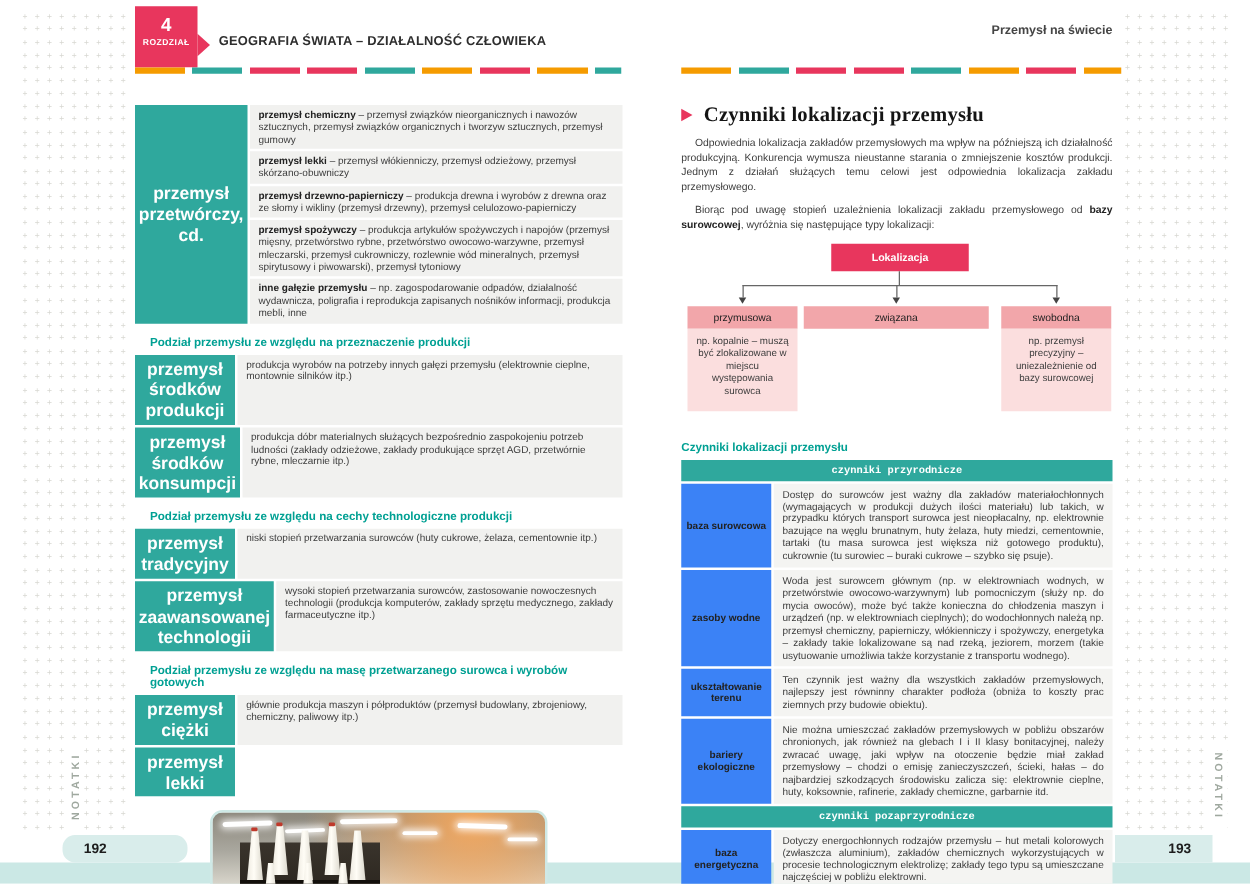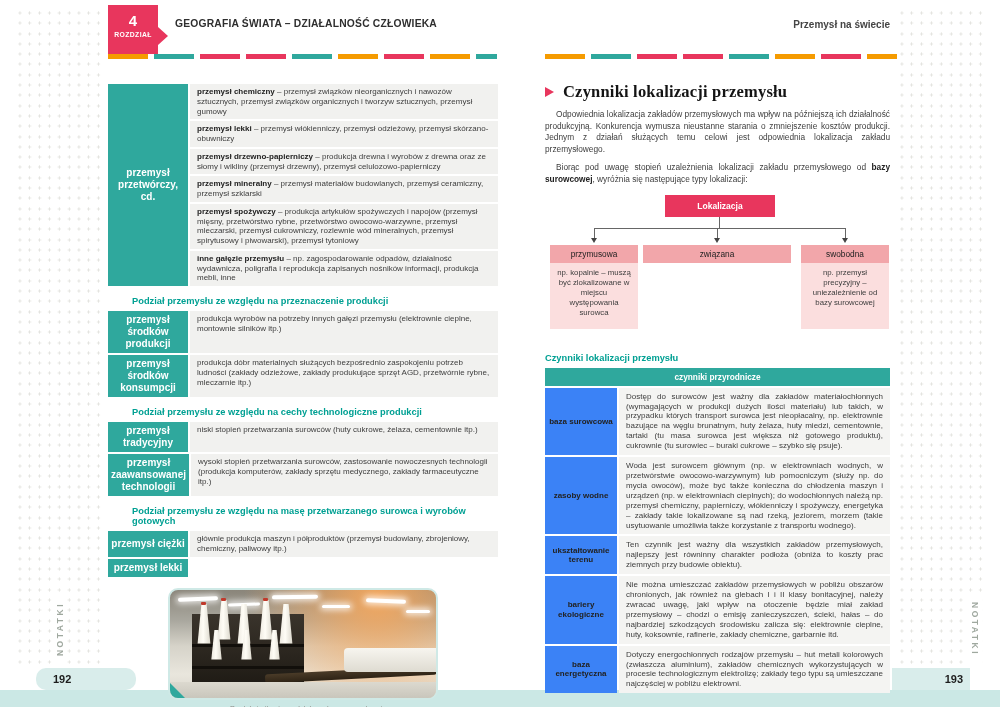--- a/index.html
+++ b/index.html
@@ -11,53 +11,53 @@
           font-size:6.5px; letter-spacing:1px; line-height:10.3px; color:#d8d8d2; overflow:hidden; z-index:0;}
   .dots-left { left:18px; width:86px; }
   .dots-right { right:14px; width:86px; }
   .notes { position:absolute; writing-mode:vertical-rl; background:#fff; color:#9fa89f; font-size:8.5px;
            font-weight:bold; letter-spacing:2.5px; padding:10px 2px; z-index:1; }
   .notes-left { left:53px; top:592px; transform:rotate(180deg); }
   .notes-right { right:18px; top:592px; }
   .bottom-band { position:absolute; left:0; right:0; bottom:0; height:17px; background:#cbe8e5; z-index:2; }
   .page-tab { position:absolute; bottom:17px; height:22px; background:#d9edeb; z-index:2;
               font-size:11px; font-weight:bold; color:#1d1d1d; line-height:22px; }
-  .tab-left { left:36px; width:100px; padding-left:17px;border-radius:10px; }
-  .tab-right { right:30px; width:78px; text-align:right; padding-right:7px; }
+  .tab-left { left:50px; width:100px; padding-left:17px;border-radius:10px; }
+  .tab-right { right:30px; width:78px; text-align:right; padding-right:17px; }
 
   
   .badge { position:absolute; left:108px; top:5px; width:50px; height:49px; background:#e8365d; color:#fff;
            text-align:center; z-index:3; }
   .badge .num { font-size:15px; font-weight:bold; margin-top:7px; }
   .badge .lbl { font-size:6.8px; font-weight:bold; letter-spacing:.4px; margin-top:2px; }
   .badge-arrow { position:absolute; left:158px; top:27px; width:0; height:0;
                  border-top:9px solid transparent; border-bottom:9px solid transparent; border-left:10px solid #e8365d; z-index:3;}
-  .left-title { position:absolute; left:175px; top:18px; font-size:10.3px; font-weight:bold; color:#2e2e2e; letter-spacing:.2px; z-index:3;}
+  .left-title { position:absolute; left:175px; top:28px; font-size:10.3px; font-weight:bold; color:#2e2e2e; letter-spacing:.2px; z-index:3;}
   .right-title { position:absolute; right:110px; top:19px; font-size:10px; font-weight:bold; color:#454545; z-index:3;}
   .rule { position:absolute; top:54px; height:5px; z-index:3;
           background:repeating-linear-gradient(90deg,
             #f59b00 0 40px, #ffffff 40px 46px,
             #2fa89d 46px 86px, #ffffff 86px 92px,
             #e8365d 92px 132px, #ffffff 132px 138px,
             #e8365d 138px 178px, #ffffff 178px 184px,
             #2fa89d 184px 224px, #ffffff 224px 230px,
             #f59b00 230px 270px, #ffffff 270px 276px,
             #e8365d 276px 316px, #ffffff 316px 322px); }
   .rule-left { left:108px; width:389px; }
   .rule-right { left:545px; width:352px; }
 
   
   .left-content { position:absolute; left:108px; top:84px; width:390px; z-index:3; }
   .tbl { display:flex; gap:2px; }
-  .lbl-teal { flex:0 0 80px; background:#2fa89d; color:#fff; font-weight:bold; font-size:10px; line-height:1.2;
+  .lbl-teal { flex:0 0 80px; background:#2fa89d; color:#fff; font-weight:bold; font-size:14px; line-height:1.2;
               display:flex; align-items:center; justify-content:center; text-align:center; padding:3px; }
   .rows-col { flex:1; display:flex; flex-direction:column; gap:2px; }
   .cell { background:#f1f1ef; padding:3px 7px; font-size:8px; line-height:1.22; }
   .cell .term { font-weight:bold; color:#222; }
-  .sec-head { color:#00a093; font-weight:bold; font-size:9.3px; margin:10px 12px 5px;padding-left:12px; }
+  .sec-head { color:#00a093; font-weight:bold; font-size:9.3px; margin:10px 0 5px;padding-left:12px; }
   .sec-row { display:flex; gap:2px; margin-bottom:2px; }
   .sec-row .cell { flex:1; }
 
   .photo-wrap { margin:11px 0 0 60px; width:270px; }
   .photo { position:relative; height:112px; border:2px solid #cfe9e6; border-radius:10px; overflow:hidden;
            background:
              radial-gradient(circle at 78% 6%, rgba(247,168,92,.95), rgba(247,168,92,.45) 30%, rgba(247,168,92,0) 58%),
              linear-gradient(180deg,#8a857a 0%,#a9a79e 28%,#d6d3c9 52%,#e9e6dd 78%,#d8d4ca 100%); }
   .lightbar { position:absolute; height:4px; background:#fff; border-radius:2px; box-shadow:0 0 6px 2px rgba(255,255,255,.8); }
   .machines { position:absolute; top:46px; left:118px; right:2px; height:28px; opacity:.65;
@@ -89,21 +89,21 @@
   .diagram { position:relative; height:146px; margin-top:9px; }
   .d-root { position:absolute; left:120px; top:0; width:110px; height:22px; background:#e8365d; color:#fff;
             font-weight:bold; font-size:8.5px; display:flex; align-items:center; justify-content:center; }
   .d-line { position:absolute; background:#666; }
   .d-arrowhead { position:absolute; width:0; height:0; border-left:3.5px solid transparent; border-right:3.5px solid transparent; border-top:5px solid #444; }
   .d-box { position:absolute; top:50px; }
   .d-head { background:#f2a6aa; color:#222; font-weight:normal; font-size:8.3px; text-align:center; padding:4px 2px; }
   .d-body { background:#fbdede; font-size:7.8px; line-height:1.3; text-align:center; padding:5px 6px; min-height:66px; }
 
   .factors-title { color:#00a093; font-weight:bold; font-size:9.3px; margin:12px 0 5px; }
-  .fgroup-header { background:#2fa89d; color:#fff; font-weight:bold; font-size:8.3px; text-align:center; padding:4px; margin-bottom:2px; }
+  .fgroup-header { background:#2fa89d; color:#fff; font-weight:bold; font-size:8.3px; text-align:center; padding:4px; margin-bottom:2px;font-family:Liberation Mono, monospace; }
   .frow { display:flex; gap:2px; margin-bottom:2px; }
   .flabel { flex:0 0 72px; background:#3b82f6; font-weight:bold; font-size:8px; line-height:1.2; color:#222;
             display:flex; align-items:center; justify-content:center; text-align:center; padding:3px; }
   .ftext { flex:1; background:#f4f4f2; font-size:8px; line-height:1.24; padding:4px 7px; text-align:justify; }
 </style>
 </head>
 <body>
 
 <div class="dots dots-left">+ + + + + + + + +
 + + + + + + + + +
@@ -252,21 +252,20 @@
 <div class="rule rule-right"></div>
 
 <div class="left-content">
 
   <div class="tbl">
     <div class="lbl-teal">przemysł przetwórczy, cd.</div>
     <div class="rows-col">
       <div class="cell"><span class="term">przemysł chemiczny</span> <span>– przemysł związków nieorganicznych i nawozów sztucznych, przemysł związków organicznych i tworzyw sztucznych, przemysł gumowy</span></div>
       <div class="cell"><span class="term">przemysł lekki</span> <span>– przemysł włókienniczy, przemysł odzieżowy, przemysł skórzano-obuwniczy</span></div>
       <div class="cell"><span class="term">przemysł drzewno-papierniczy</span> <span>– produkcja drewna i wyrobów z drewna oraz ze słomy i wikliny (przemysł drzewny), przemysł celulozowo-papierniczy</span></div>
-      <div class="cell"><span class="term">przemysł mineralny</span> <span>– przemysł materiałów budowlanych, przemysł ceramiczny, przemysł szklarski</span></div>
       <div class="cell"><span class="term">przemysł spożywczy</span> <span>– produkcja artykułów spożywczych i napojów (przemysł mięsny, przetwórstwo rybne, przetwórstwo owocowo-warzywne, przemysł mleczarski, przemysł cukrowniczy, rozlewnie wód mineralnych, przemysł spirytusowy i piwowarski), przemysł tytoniowy</span></div>
       <div class="cell"><span class="term">inne gałęzie przemysłu</span> <span>– np. zagospodarowanie odpadów, działalność wydawnicza, poligrafia i reprodukcja zapisanych nośników informacji, produkcja mebli, inne</span></div>
     </div>
   </div>
 
   <div class="sec-head">Podział przemysłu ze względu na przeznaczenie produkcji</div>
   <div class="sec-row">
     <div class="lbl-teal">przemysł środków produkcji</div>
     <div class="cell">produkcja wyrobów na potrzeby innych gałęzi przemysłu (elektrownie cieplne, montownie silników itp.)</div>
   </div>
@@ -374,19 +373,20 @@
       <div class="ftext">Woda jest surowcem głównym (np. w elektrowniach wodnych, w przetwórstwie owocowo-warzywnym) lub pomocniczym (służy np. do mycia owoców), może być także konieczna do chłodzenia maszyn i urządzeń (np. w elektrowniach cieplnych); do wodochłonnych należą np. przemysł chemiczny, papierniczy, włókienniczy i spożywczy, energetyka – zakłady takie lokalizowane są nad rzeką, jeziorem, morzem (takie usytuowanie umożliwia także korzystanie z transportu wodnego).</div>
     </div>
     <div class="frow">
       <div class="flabel">ukształtowanie terenu</div>
       <div class="ftext">Ten czynnik jest ważny dla wszystkich zakładów przemysłowych, najlepszy jest równinny charakter podłoża (obniża to koszty prac ziemnych przy budowie obiektu).</div>
     </div>
     <div class="frow">
       <div class="flabel">bariery ekologiczne</div>
       <div class="ftext">Nie można umieszczać zakładów przemysłowych w pobliżu obszarów chronionych, jak również na glebach I i II klasy bonitacyjnej, należy zwracać uwagę, jaki wpływ na otoczenie będzie miał zakład przemysłowy – chodzi o emisję zanieczyszczeń, ścieki, hałas – do najbardziej szkodzących środowisku zalicza się: elektrownie cieplne, huty, koksownie, rafinerie, zakłady chemiczne, garbarnie itd.</div>
     </div>
+    <div class="fgroup-header">czynniki pozaprzyrodnicze</div>
     <div class="frow">
       <div class="flabel">baza energetyczna</div>
       <div class="ftext">Dotyczy energochłonnych rodzajów przemysłu – hut metali kolorowych (zwłaszcza aluminium), zakładów chemicznych wykorzystujących w procesie technologicznym elektrolizę; zakłady tego typu są umieszczane najczęściej w pobliżu elektrowni.</div>
     </div>
 
   </div>
 </div>
 
 </body></html>

